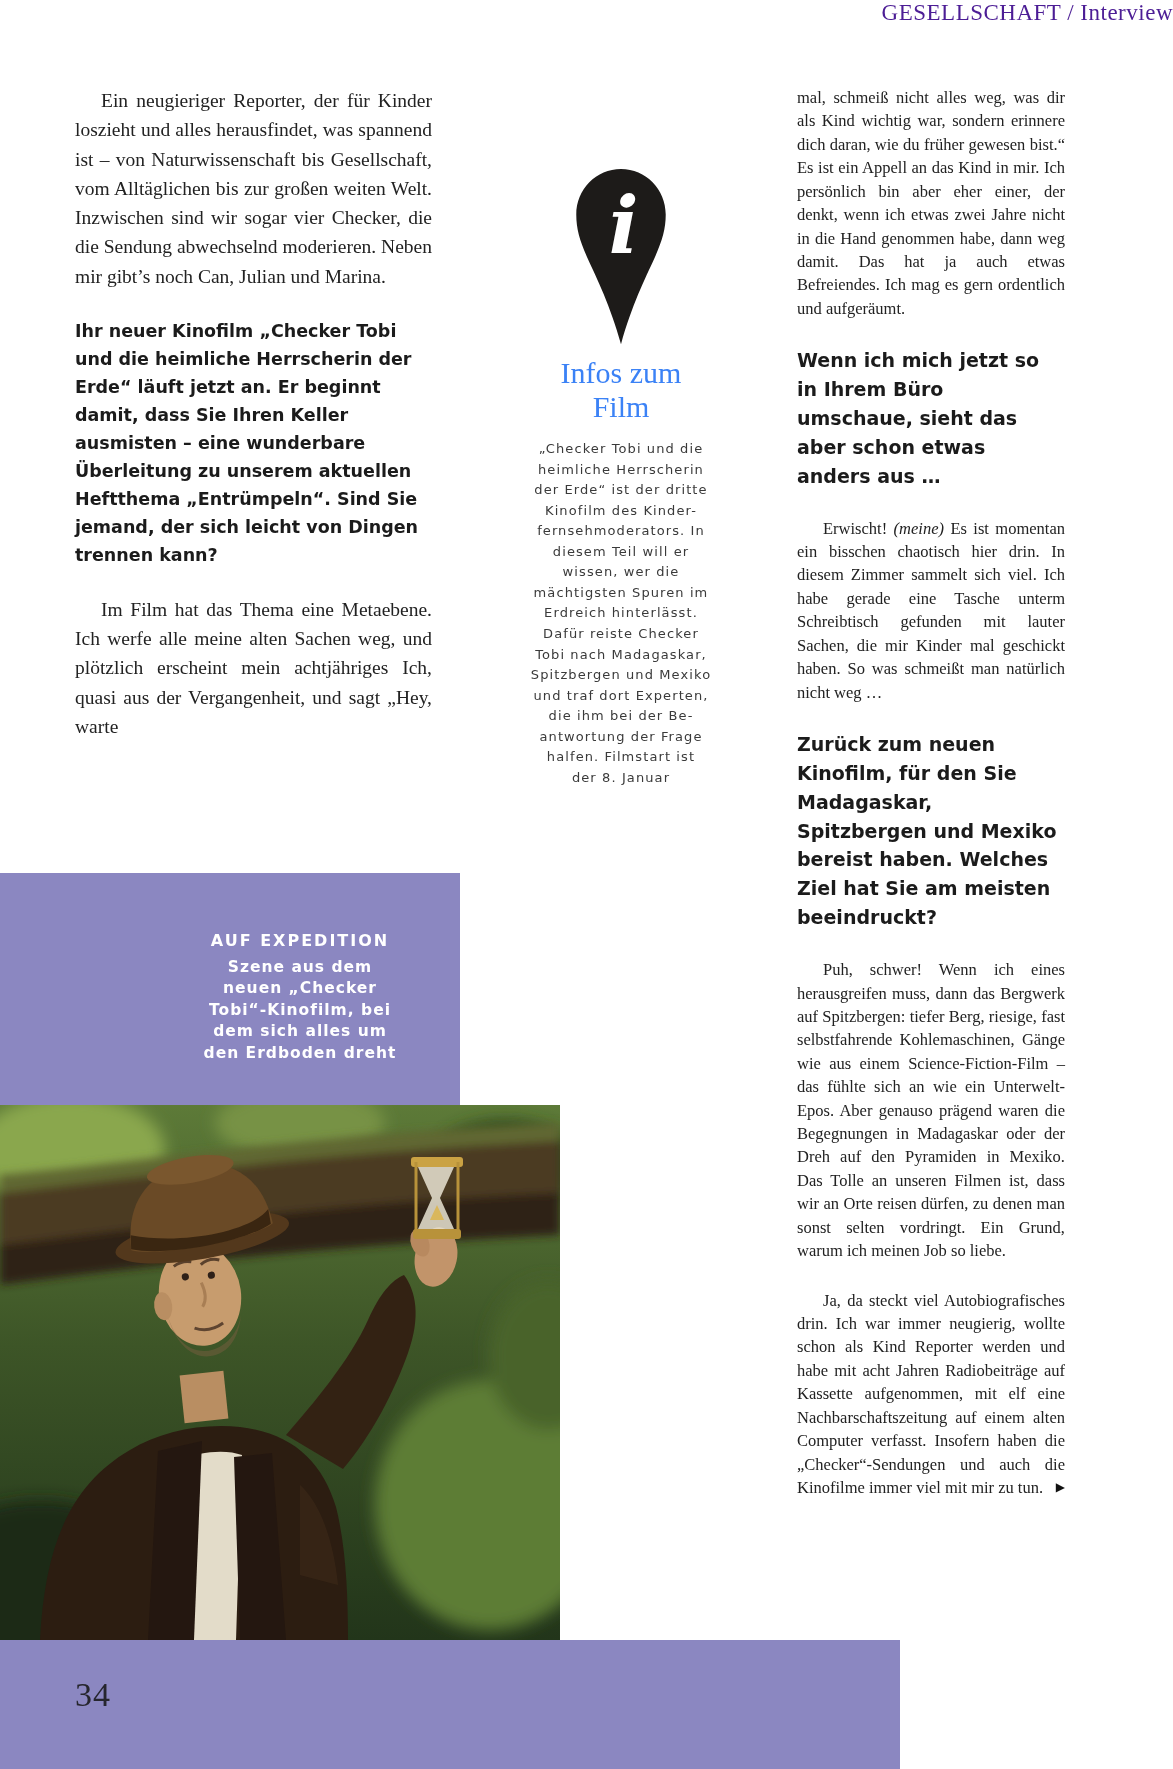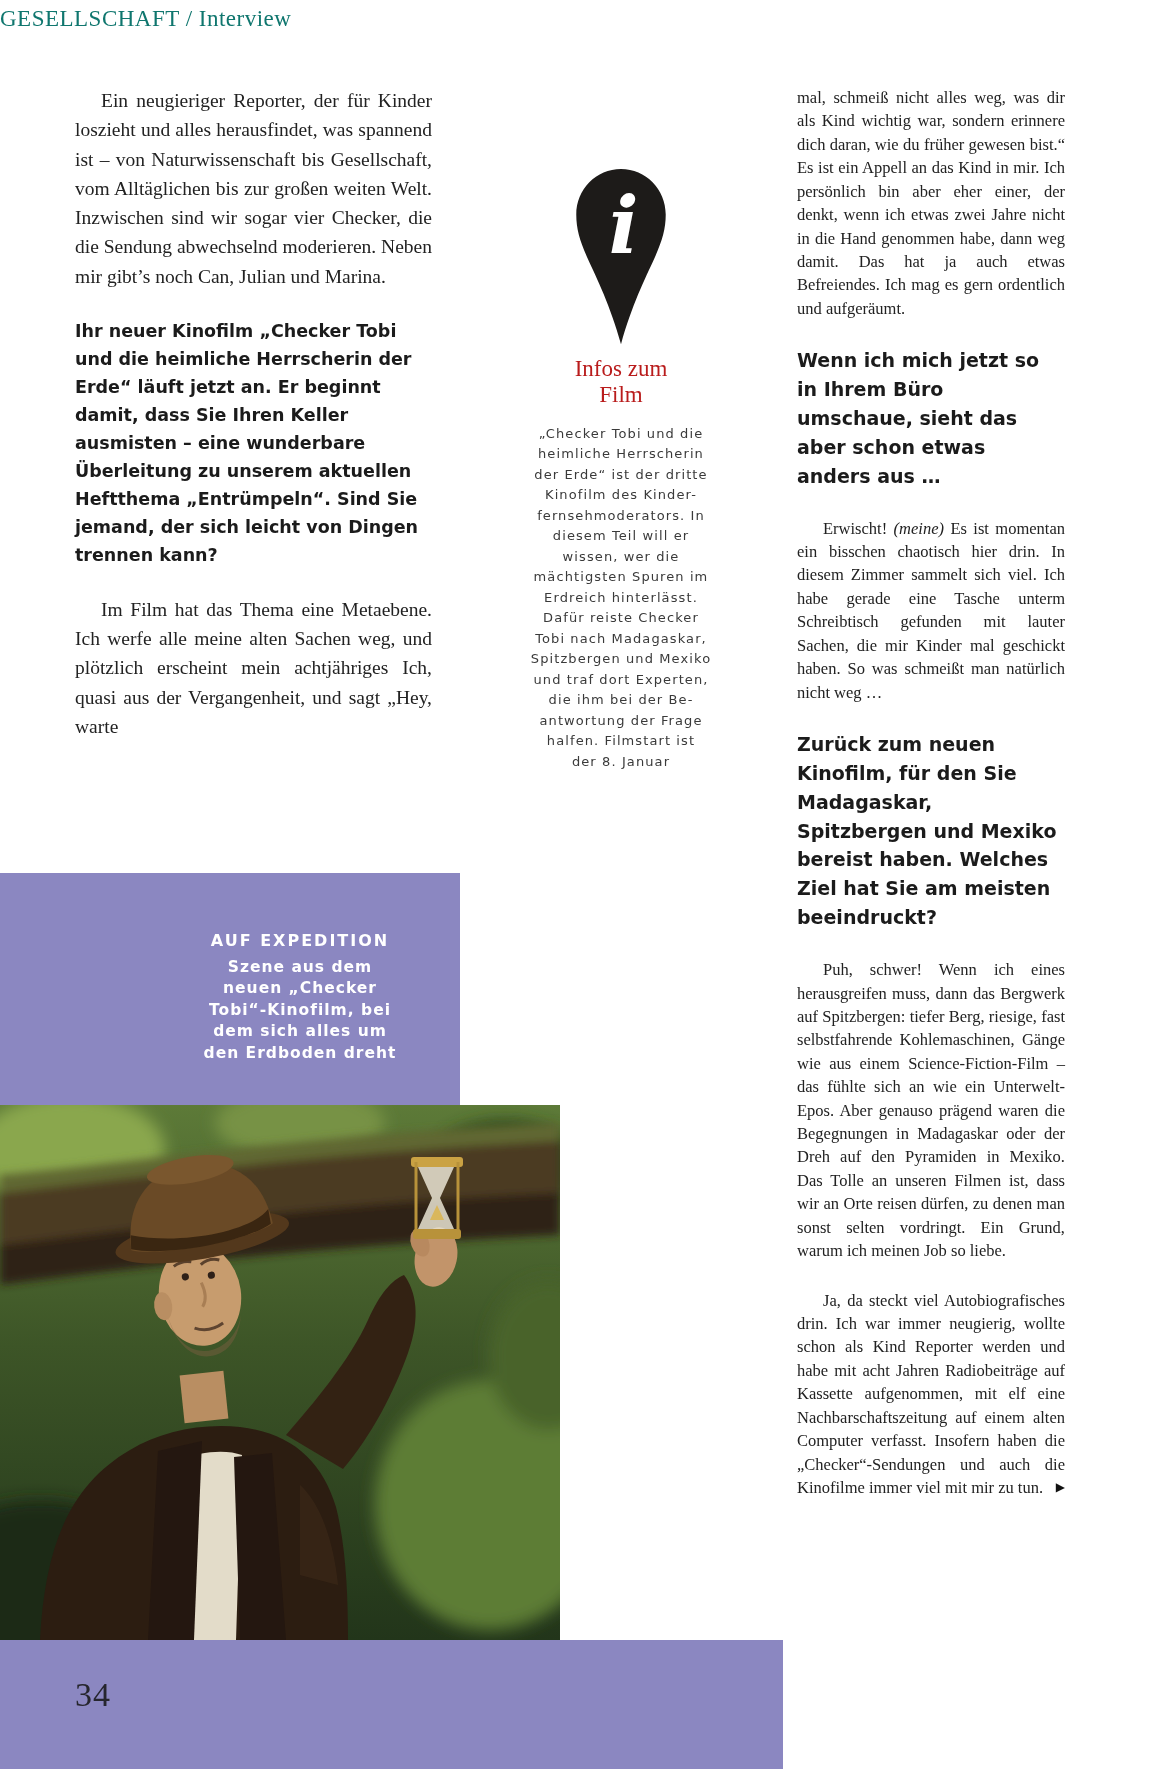--- a/index.html
+++ b/index.html
@@ -1,61 +1,61 @@
 <!DOCTYPE html>
 <html lang="de"><head>
 <meta charset="utf-8">
 <style>
   html,body{margin:0;padding:0;}
   body{
     width:1173px;height:1769px;position:relative;background:#ffffff;
     font-family:"Liberation Serif",serif;overflow:hidden;
   }
   .header{
-    position:absolute;top:6px;left:0;width:100%;text-align:left;
-    font-family:"Liberation Serif",serif;font-size:23px;letter-spacing:.5px;color:#0f766e;
+    position:absolute;top:0;left:0;width:100%;text-align:right;
+    font-family:"Liberation Serif",serif;font-size:23px;letter-spacing:.5px;color:#4c1d95;
   }
   
   .left-col{position:absolute;left:75px;top:86px;width:357px;}
   .right-col{position:absolute;left:797px;top:86px;width:268px;}
   p{margin:0 0 26px;}
   p:last-child{margin-bottom:0;}
   .q{font-family:"DejaVu Sans",sans-serif;font-weight:700;color:#1b1b1b;text-align:left;}
   .left-col .q{font-size:17.5px;line-height:1.6;}
   .right-col .q{font-size:19px;line-height:1.52;}
   .a{font-family:"Liberation Serif",serif;color:#222222;text-align:justify;text-indent:26px;}
   .left-col .a{font-size:19.5px;line-height:1.5;}
   .right-col .a{font-size:16.5px;line-height:1.42;}
   .a.first{text-indent:0;}
   .it{font-style:italic;}
   .rel{position:relative;}
   .marker{position:absolute;right:0;bottom:3px;font-size:12px;color:#111;font-family:"DejaVu Sans",sans-serif;font-style:normal;}
   
   .info-col{position:absolute;left:483px;top:168px;width:276px;text-align:center;}
   .pin{display:block;margin:0 auto;width:94px;height:178px;}
   .info-title{
-    font-family:"Liberation Serif",serif;font-size:23px;line-height:1.12;color:#b91c1c;
+    font-family:"Liberation Serif",serif;font-size:30px;line-height:1.12;color:#3b82f6;
     white-space:pre-line;margin:10px 0 16px;
   }
   .info-body{
     font-family:"DejaVu Sans",sans-serif;font-size:13px;letter-spacing:1.1px;
     line-height:1.58;color:#3a3a3a;white-space:pre-line;text-align:center;
   }
   
   .caption-box{position:absolute;left:0;top:873px;width:460px;height:232px;background:#8b87c1;}
   .caption-inner{
     position:absolute;left:150px;top:58px;width:300px;text-align:center;color:#ffffff;
     font-family:"DejaVu Sans",sans-serif;
   }
   .caption-title{font-size:16px;font-weight:700;letter-spacing:2px;margin-bottom:7px;}
   .caption-text{font-size:15.5px;font-weight:600;letter-spacing:1px;line-height:1.38;white-space:pre-line;}
   
   .photo{position:absolute;left:0;top:1105px;width:560px;height:535px;display:block;}
   
-  .footer{position:absolute;left:0;top:1640px;width:783px;height:129px;background:#8b87c1;}
+  .footer{position:absolute;left:0;top:1640px;width:900px;height:129px;background:#8b87c1;}
   .page-num{
     position:absolute;left:75px;top:36px;font-family:"Liberation Serif",serif;
     font-size:34px;color:#26262e;letter-spacing:1px;
   }
 </style>
 </head>
 <body>
 
 <div class="header">GESELLSCHAFT / Interview</div>
 

